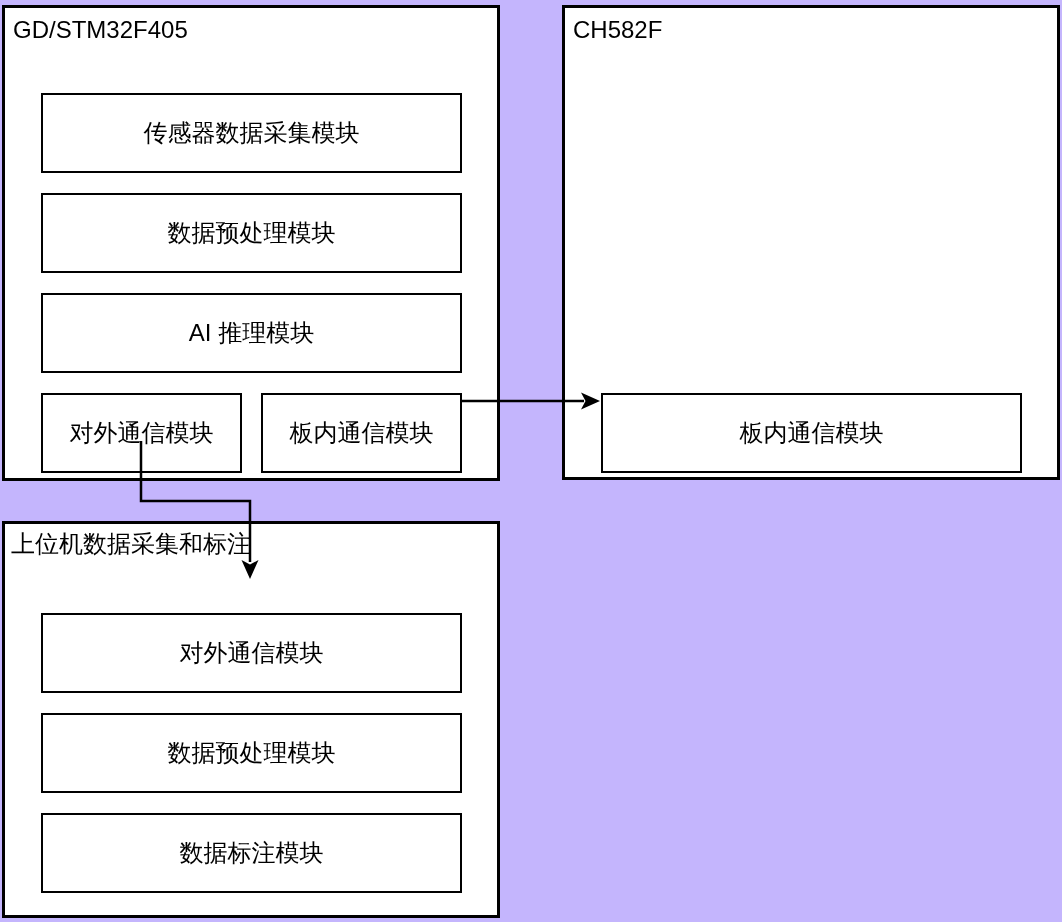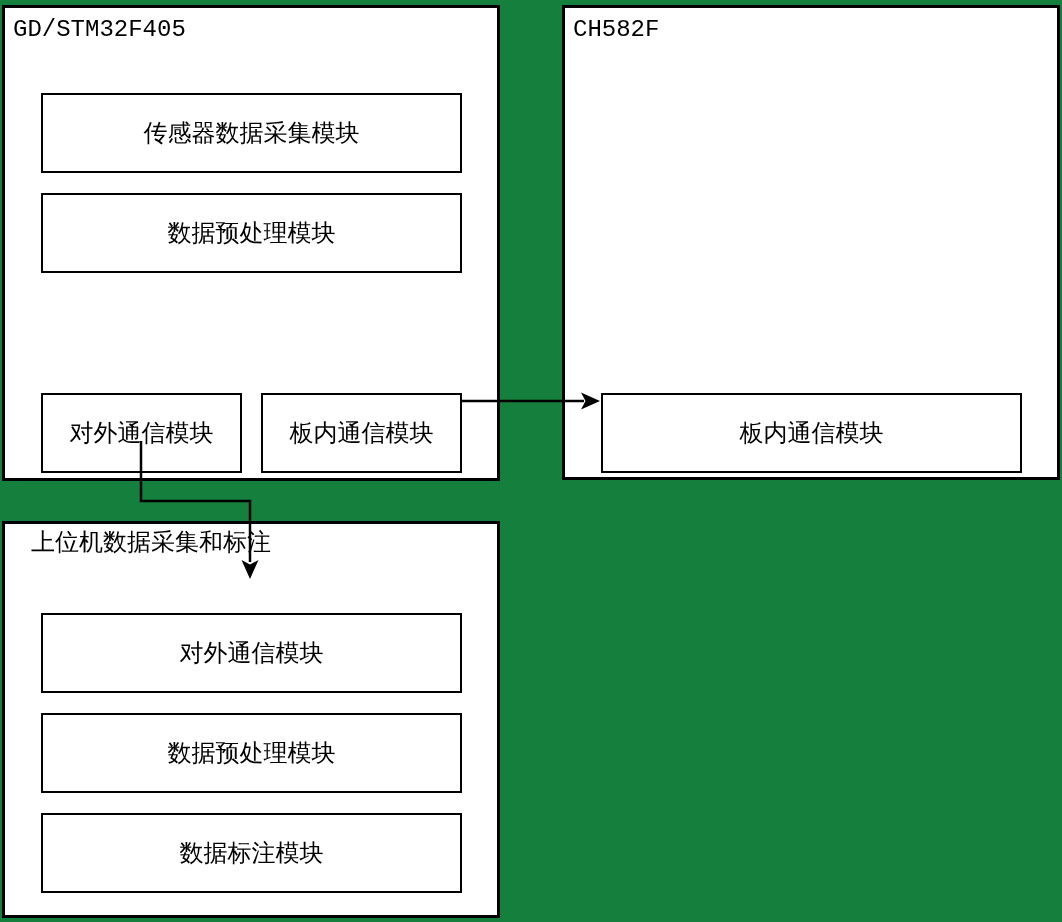--- a/index.html
+++ b/index.html
@@ -4,22 +4,22 @@
 <style>
   html, body {
     margin: 0;
     padding: 0;
     background: #ffffff;
   }
   .canvas {
     position: relative;
     width: 1062px;
     height: 922px;
-    background: #15803d;
-    font-family: Liberation Mono, monospace;
+    background: #c4b5fd;
+    font-family: Liberation Sans, sans-serif;
     color: #000000;
   }
   .group {
     position: absolute;
     border: 3px solid #000000;
     background: #ffffff;
     box-sizing: border-box;
   }
   .group-title {
     position: absolute;
@@ -65,26 +65,27 @@
 
 <div class="canvas">
 
   <div class="group" style="left:2px; top:5px; width:498px; height:476px;"></div>
   <div class="group-title" style="left:13px; top:17px;">GD/STM32F405</div>
 
   <div class="group" style="left:562px; top:5px; width:498px; height:475px;"></div>
   <div class="group-title" style="left:573px; top:17px;">CH582F</div>
 
   <div class="group" style="left:2px; top:521px; width:498px; height:397px;"></div>
-  <div class="group-title" style="left:11px; top:531px;margin-left:20px;">上位机数据采集和标注</div>
+  <div class="group-title" style="left:11px; top:531px;">上位机数据采集和标注</div>
 
   <div class="module-box" style="left:41px; top:61px; width:421px; height:80px;">传感器数据采集模块</div>
 
   <div class="module-box" style="left:41px; top:161px; width:421px; height:80px;text-align:center;">数据预处理模块</div>
 
+  <div class="module-box" style="left:41px; top:261px; width:421px; height:80px;">AI 推理模块</div>
 
   <div class="module-box" style="left:41px; top:361px; width:201px; height:80px;">对外通信模块</div>
 
   <div class="module-box" style="left:261px; top:361px; width:201px; height:80px;">板内通信模块</div>
 
 
   <div class="module-box" style="left:601px; top:361px; width:421px; height:80px;">板内通信模块</div>
 
   <div class="module-box" style="left:41px; top:581px; width:421px; height:80px;">对外通信模块</div>
 

